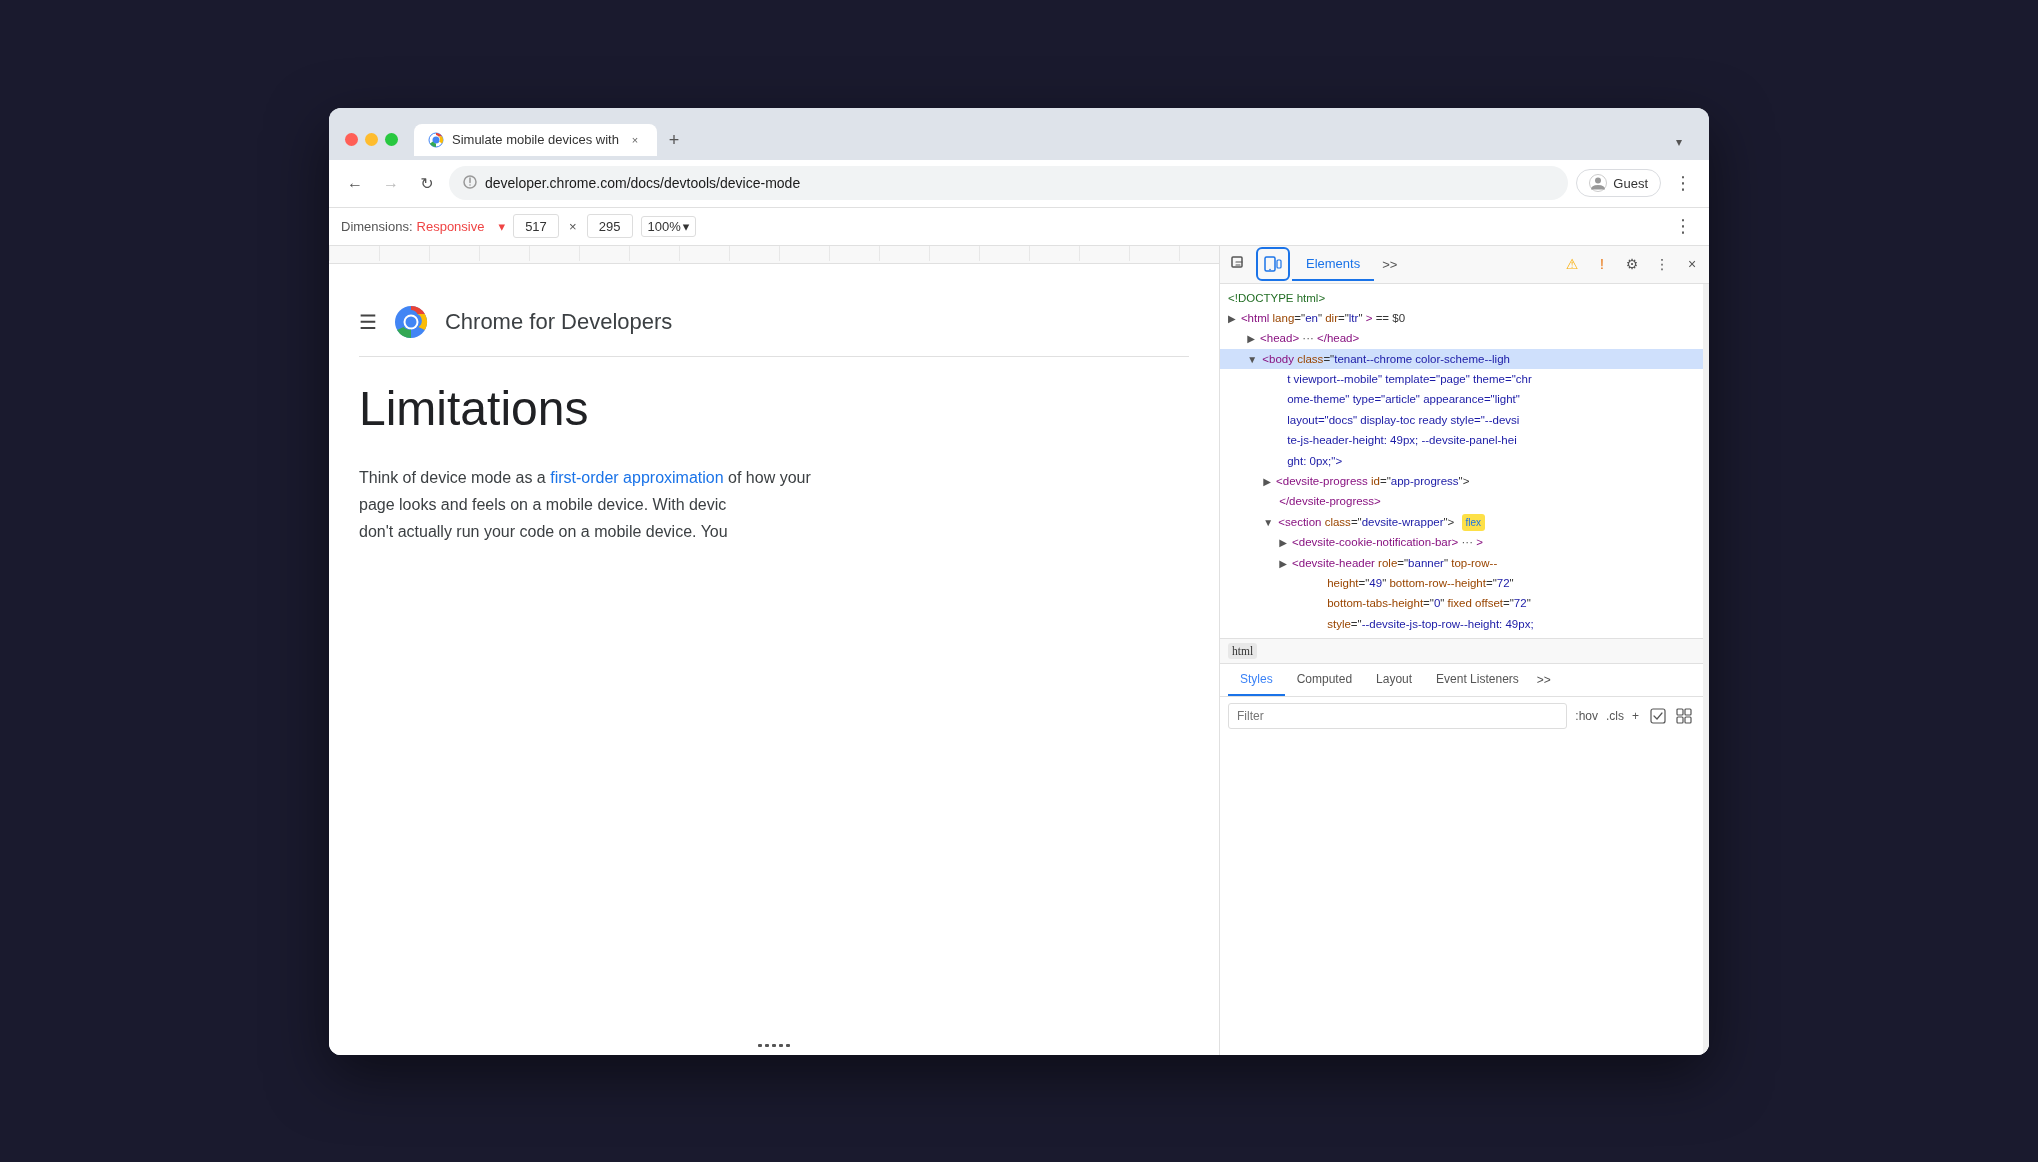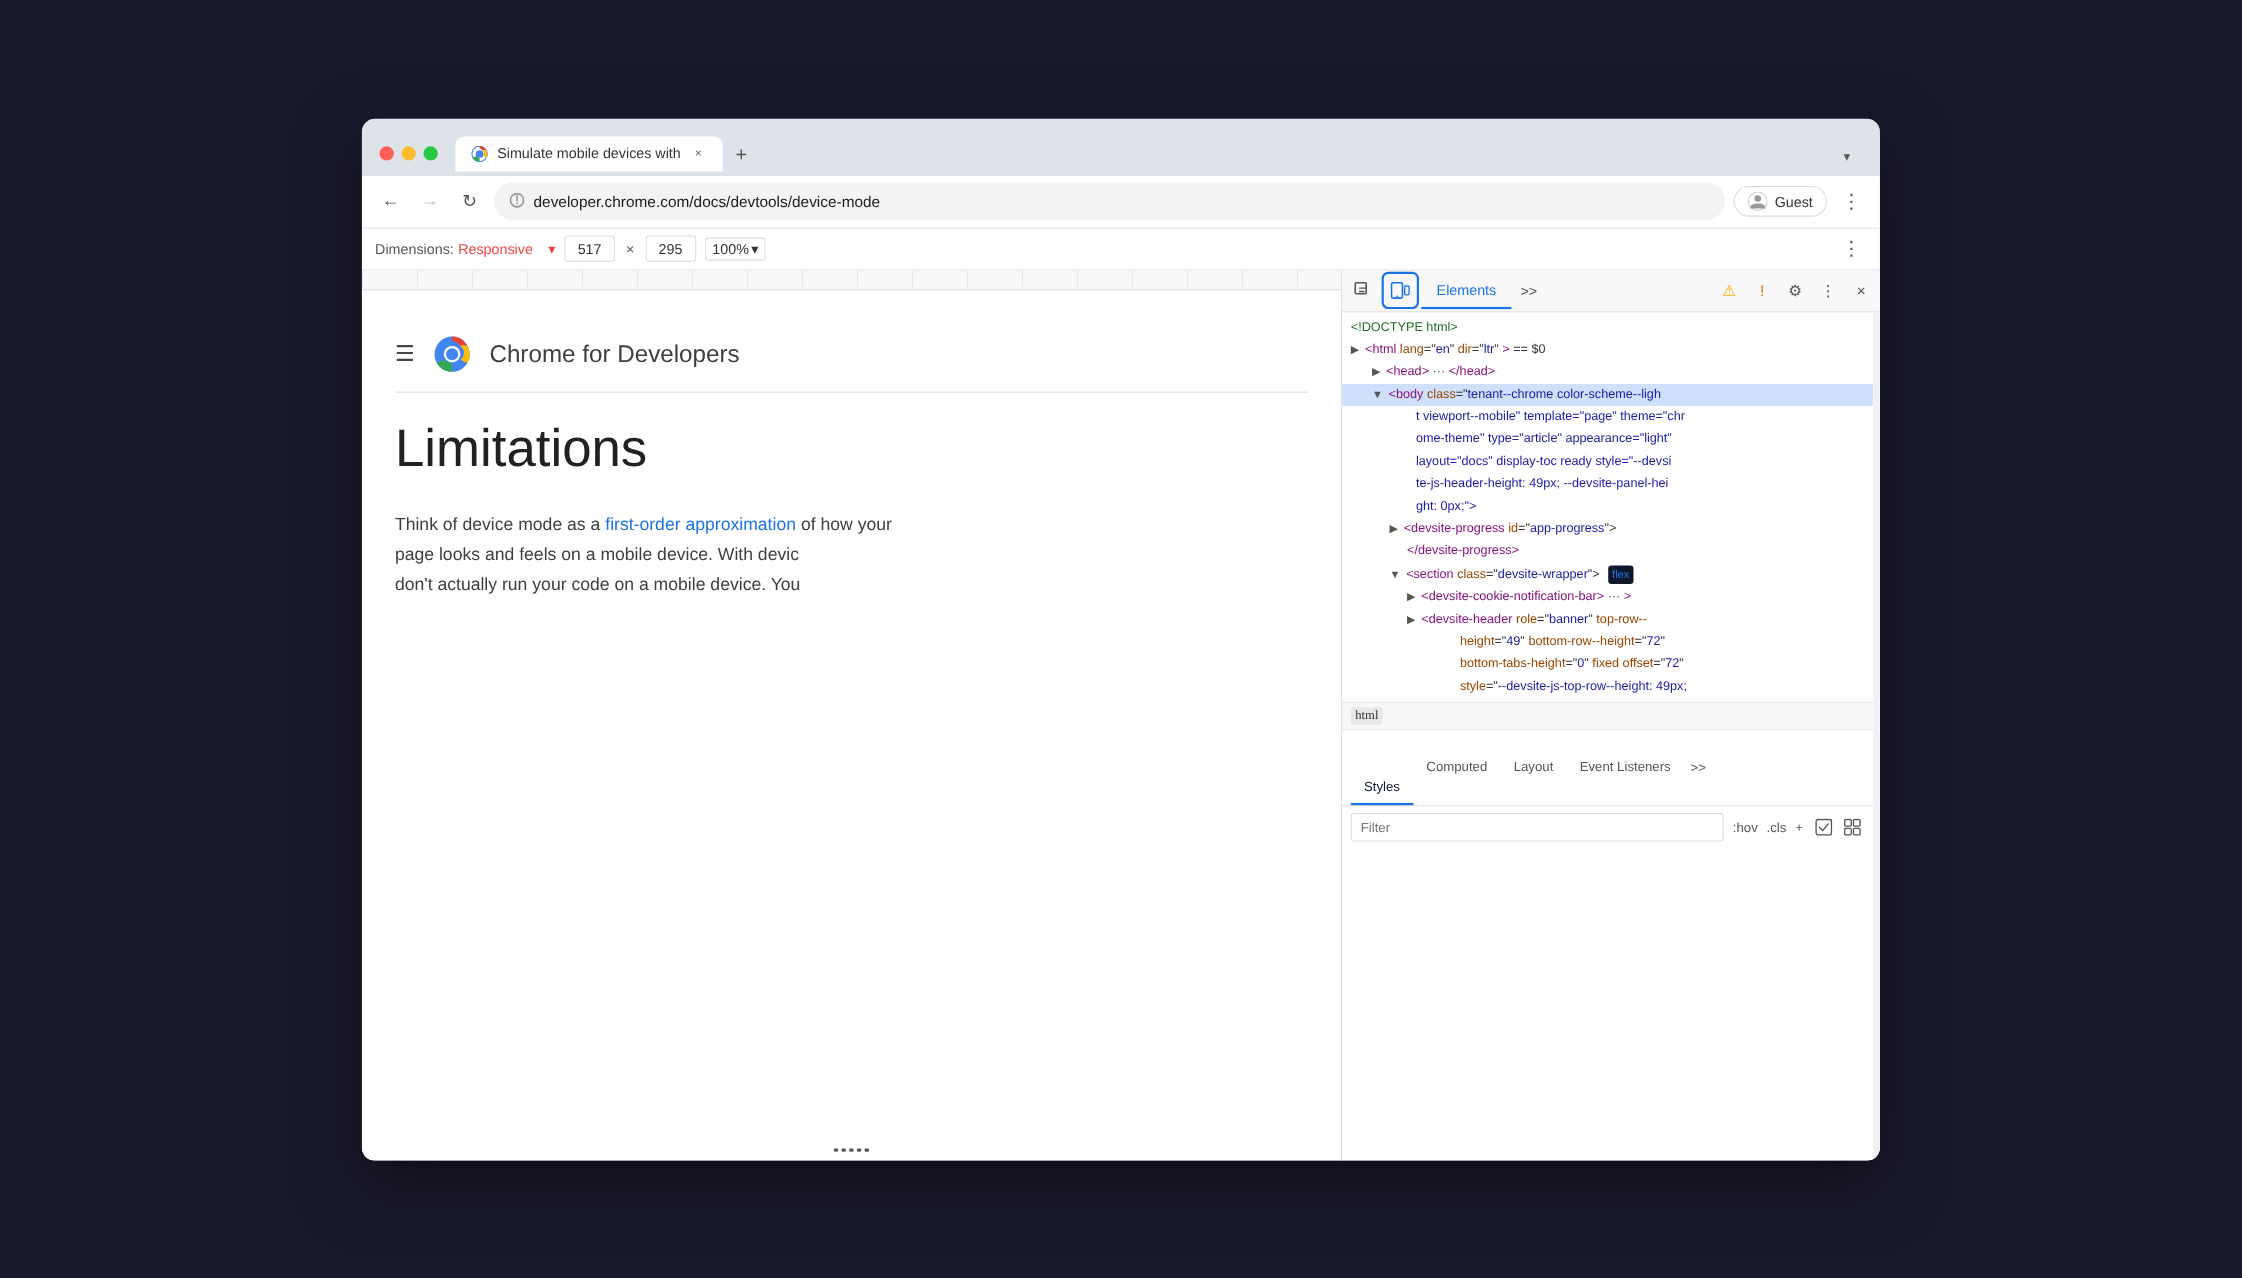--- a/index.html
+++ b/index.html
@@ -469,21 +469,21 @@
       overflow: hidden;
     }
 
     .dom-tag { color: #881280; }
     .dom-attr-name { color: #994500; }
     .dom-attr-value { color: #1a1aa6; }
     .dom-comment { color: #236e25; }
     .dom-text { color: #333; }
     .dom-selected { background: #cfe0fc; }
     .dom-badge {
-      background: #0f172a;
+      background: #fde047;
       color: #1a73e8;
       font-size: 10px;
       padding: 3px 4px;
       border-radius: 3px;
       margin-left: 4px;
     }
     .dom-arrow {
       color: #555;
       font-size: 10px;
       margin-right: 2px;
@@ -524,23 +524,22 @@
 
     .styles-tab {
       padding: 8px 12px;
       font-size: 12px;
       color: #555;
       cursor: pointer;
       border-bottom: 2px solid transparent;
     }
 
     .styles-tab.active {
-      color: #0f172a;
+      color: #3b82f6;
       border-bottom: 2px solid #1a73e8;
-      margin-top: 36px;
     }
 
     .styles-tab-more {
       padding: 8px 6px;
       font-size: 12px;
       color: #555;
     }
 
     .filter-bar {
       display: flex;

